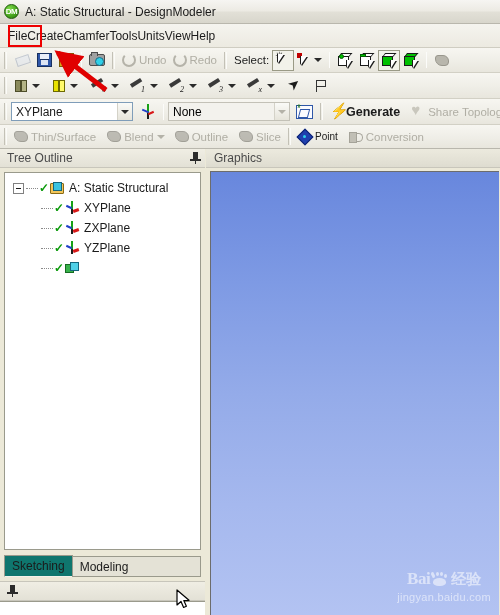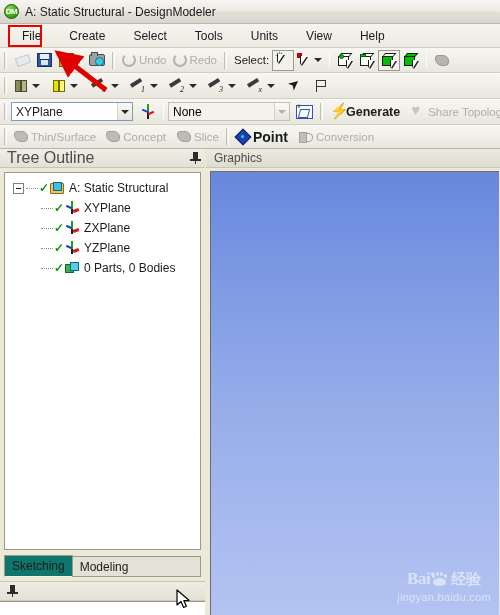--- a/index.html
+++ b/index.html
@@ -39,21 +39,21 @@
   }
 
   
   .menubar {
     position: absolute; left: 0; top: 24px; width: 500px; height: 24px;
     background: linear-gradient(to bottom, #f5f4ef 0%, #eceae1 100%);
     border-bottom: 1px solid #cfcdc2;
     display: flex; align-items: center; padding-left: 8px;
   }
   .menu-item {
-    font-size: 12px; color: #1b1b1b; padding: 2px 14px; white-space: nowrap;
+    font-size: 12px; color: #1b1b1b; padding: 2px 0; white-space: nowrap;
     cursor: default;
   }
   .file-highlight {
     position: absolute; left: 8px; top: 25px; width: 34px; height: 22px;
     border: 2px solid #ee0000; pointer-events: none; z-index: 60;
   }
 
   
   .toolrow {
     position: absolute; left: 0; width: 500px;
@@ -304,21 +304,21 @@
   .tree-panel {
     position: absolute; left: 0; top: 149px; width: 205px; height: 432px;
     background: #ece9d8;
   }
   .panel-head {
     height: 19px; background: linear-gradient(to bottom, #f0eee4, #e3e1d6);
     border-bottom: 1px solid #c8c6bb;
     display: flex; align-items: center; justify-content: space-between;
     padding: 0 4px 0 7px;
   }
-  .panel-head .t { font-size: 16px; color: #4a4a4a; }
+  .panel-head .t { font-size: 12px; color: #4a4a4a; }
   .pin {
     width: 11px; height: 12px; position: relative;
   }
   .pin::before {
     content: ""; position: absolute; left: 3px; top: 0; width: 5px; height: 7px;
     background: #2b2b2b;
   }
   .pin::after {
     content: ""; position: absolute; left: 0px; top: 7px; width: 11px; height: 2px;
     background: #2b2b2b;
@@ -484,21 +484,21 @@
 <div id="app">
 
   <div class="titlebar">
     <div class="dm-icon">DM</div>
     <div class="title-text">A: Static Structural - DesignModeler</div>
   </div>
 
   <div class="menubar">
     <div class="menu-item">File</div>
     <div class="menu-item">Create</div>
-    <div class="menu-item">Select</div>
+    <div class="menu-item">Chamfer</div>
     <div class="menu-item">Tools</div>
     <div class="menu-item">Units</div>
     <div class="menu-item">View</div>
     <div class="menu-item">Help</div>
   </div>
   <div class="file-highlight"></div>
 
   <div class="toolrow" id="row1">
     <div class="grip"></div>
     <div class="tbtn">
@@ -670,32 +670,37 @@
       <span class="tlabel dis">Share Topology</span>
     </div>
   </div>
 
   <div class="toolrow" id="row4">
     <div class="grip"></div>
     <div class="tbtn">
       <div class="ic-blob dk" style="opacity:.6"></div>
       <span class="tlabel dis">Thin/Surface</span>
     </div>
+    <div class="tbtn" style="margin-left:5px">
+      <div class="ic-blob dk" style="opacity:.6"></div>
+      <span class="tlabel dis">Blend</span>
+      <div class="caret dis"></div>
+    </div>
     <div class="tbtn" style="margin-left:4px">
       <div class="ic-blob dk" style="opacity:.6"></div>
-      <span class="tlabel dis">Concept</span>
+      <span class="tlabel dis">Outline</span>
     </div>
     <div class="tbtn" style="margin-left:5px">
       <div class="ic-blob dk" style="opacity:.6"></div>
       <span class="tlabel dis">Slice</span>
     </div>
     <div class="grip"></div>
     <div class="tbtn">
       <div class="ic-diamond"></div>
-      <span class="tlabel" style="font-weight:bold;font-size:14px">Point</span>
+      <span class="tlabel" style="font-weight:normal;font-size:10px">Point</span>
     </div>
     <div class="tbtn" style="margin-left:5px">
       <div class="ic-conv"></div>
       <span class="tlabel dis">Conversion</span>
     </div>
   </div>
 
   <div class="tree-panel">
     <div class="panel-head">
       <span class="t">Tree Outline</span>
@@ -747,21 +752,20 @@
           </span>
         <span class="lbl">YZPlane</span>
       </div>
       <div class="tnode" style="padding-left:36px">
         <span class="dotline"></span>
         <span class="check">✓</span>
         <span class="ic-parts">
             <span class="c1"></span>
             <span class="c2"></span>
           </span>
-        <span class="lbl">0 Parts, 0 Bodies</span>
       </div>
     </div>
     <div class="tabstrip">
       <div class="tab active">Sketching</div>
       <div class="tab">Modeling</div>
       <div class="tab-filler"></div>
     </div>
   </div>
 
   <div class="details-head">

